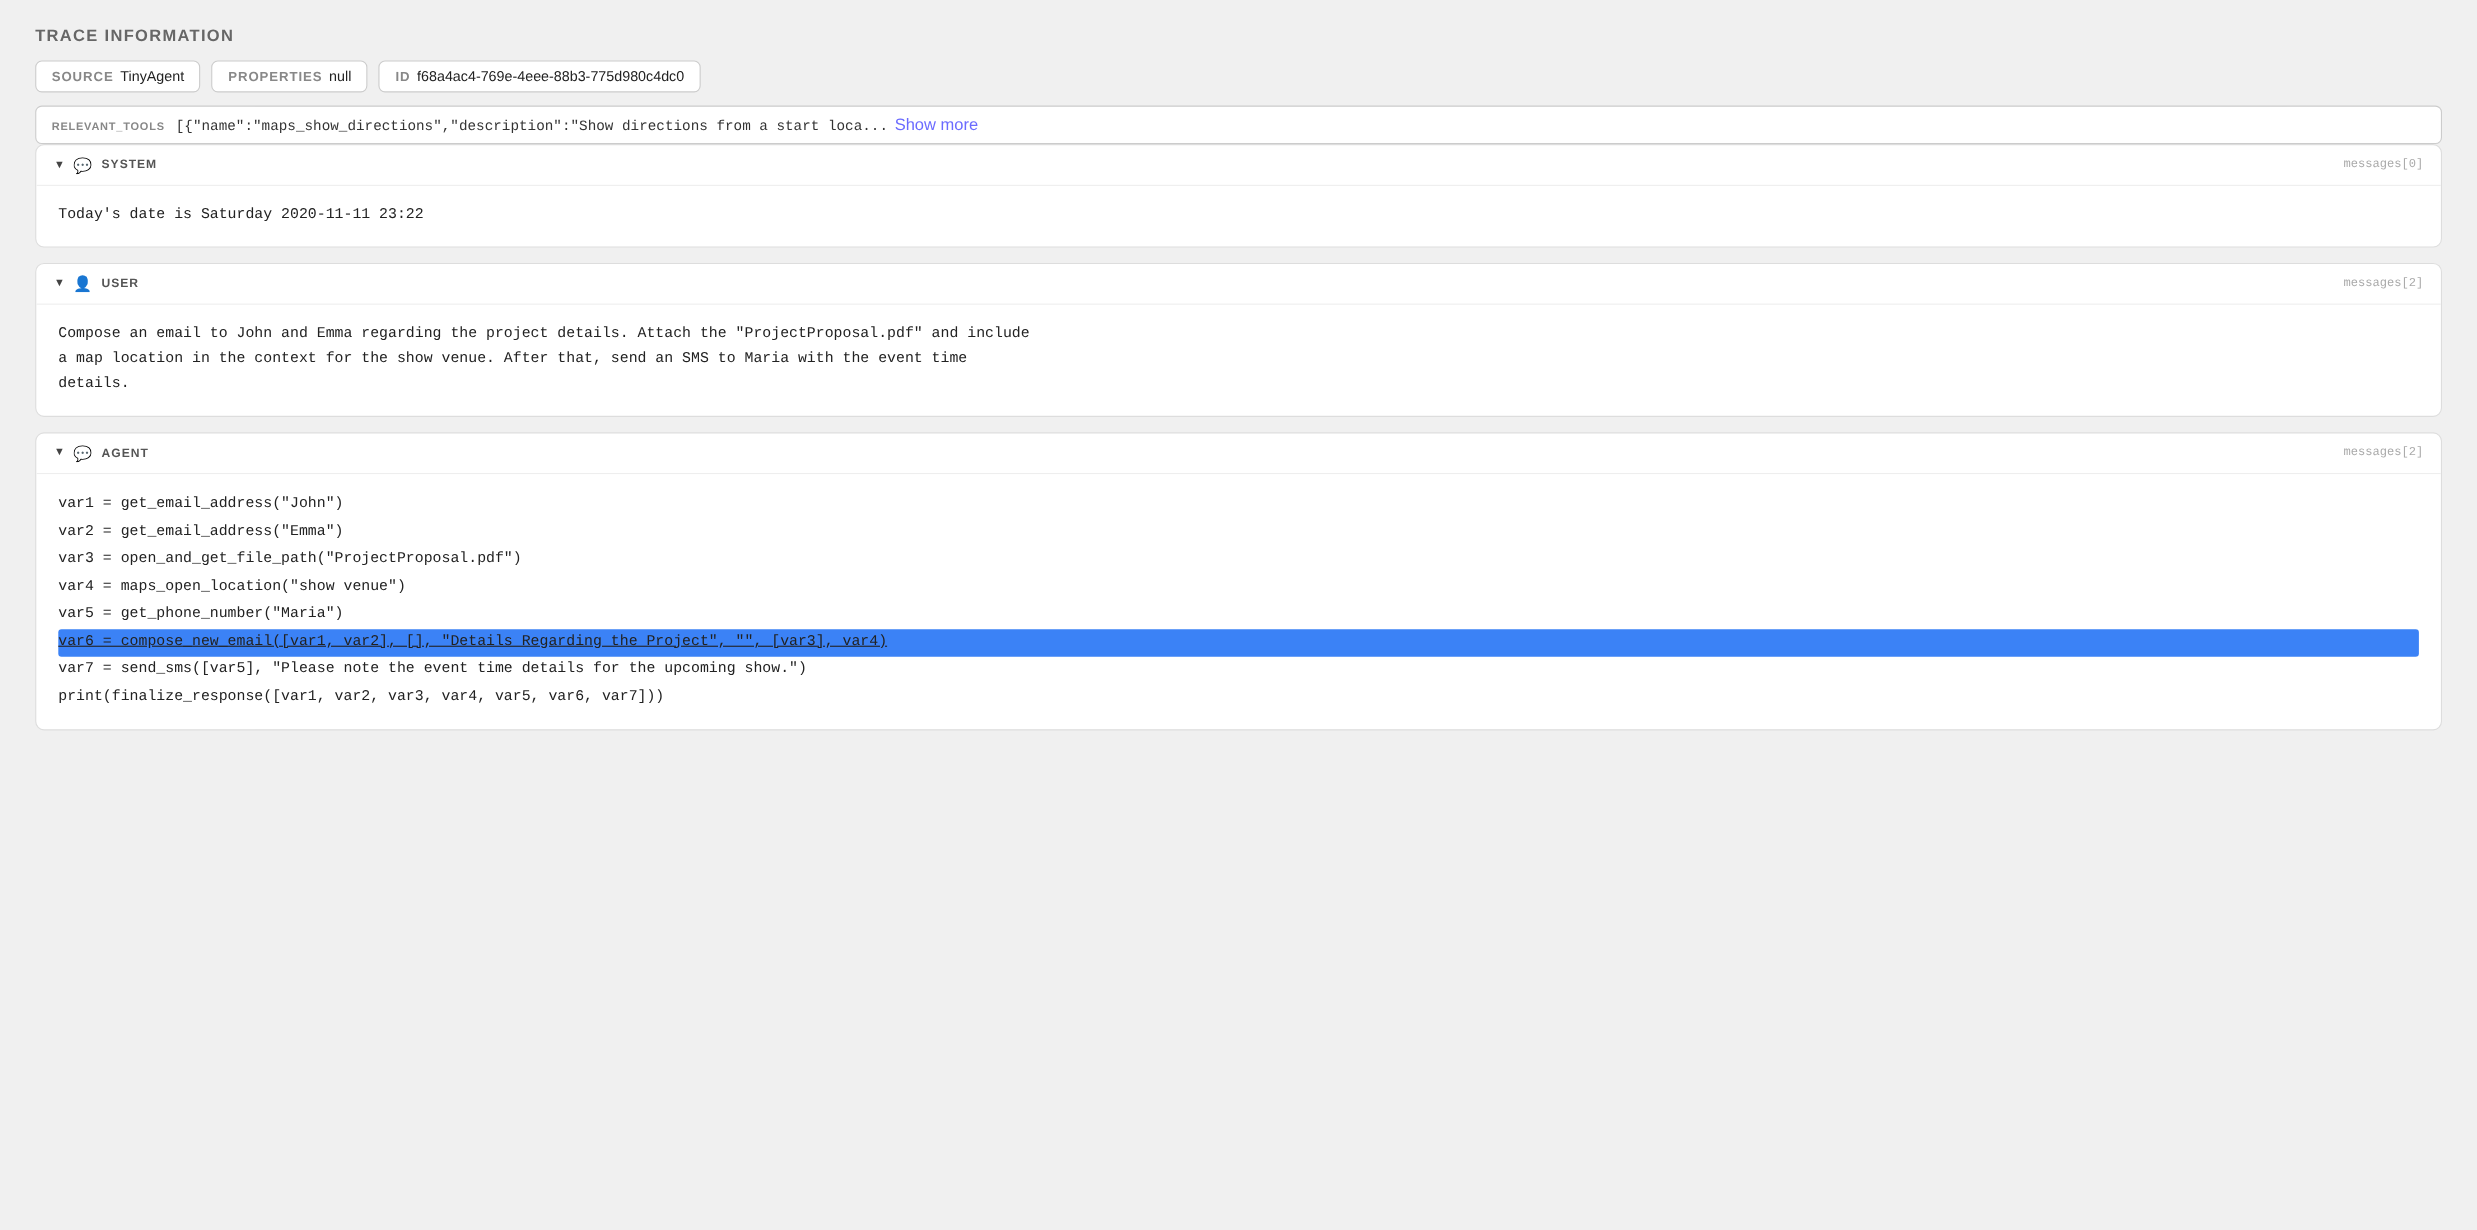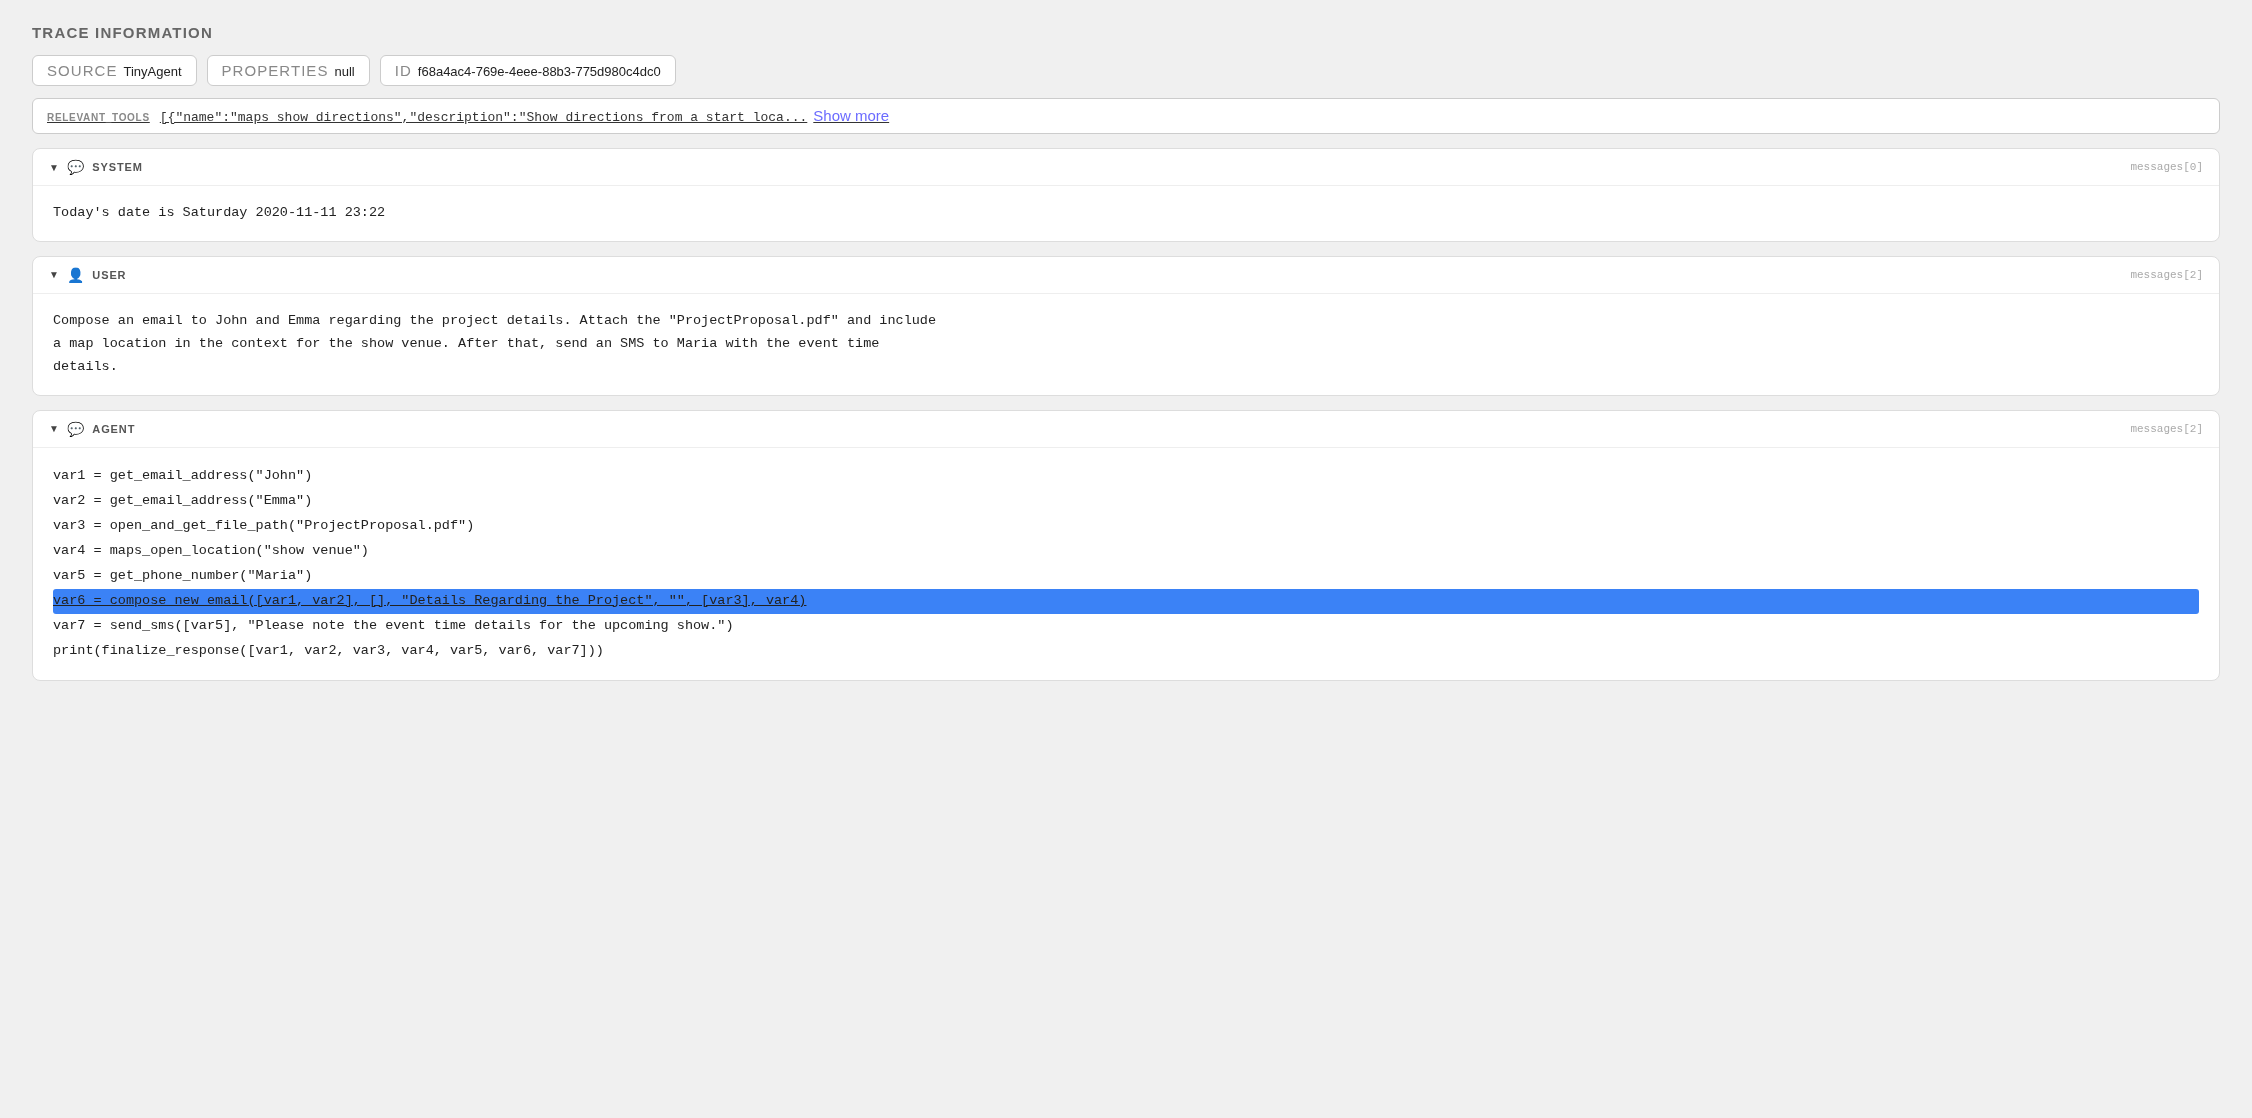--- a/index.html
+++ b/index.html
@@ -26,40 +26,38 @@
     }
     .tag {
       border: 1.5px solid #ccc;
       border-radius: 6px;
       padding: 6px 14px;
       font-size: 13px;
       color: #222;
       background: #fff;
     }
     .tag .tag-label {
-      font-size: 15px;
-      font-weight: 400;
+      font-size: 12px;
+      font-weight: 700;
       letter-spacing: 0.07em;
       text-transform: uppercase;
       color: #888;
       margin-right: 6px;
     }
     .relevant-tools-row {
       border: 1.5px solid #ccc;
       border-radius: 6px;
       padding: 8px 14px;
       background: #fff;
       font-size: 13px;
       color: #333;
-      margin-bottom: 14px;
       font-family: 'Courier New', Courier, monospace;
       display: flex;
       align-items: baseline;
       gap: 6px;
-      text-decoration: underline;
     }
     .relevant-tools-row .tag-label {
       font-size: 10px;
       font-weight: 700;
       letter-spacing: 0.07em;
       text-transform: uppercase;
       color: #888;
       margin-right: 4px;
       font-family: -apple-system, BlinkMacSystemFont, 'Segoe UI', sans-serif;
     }

